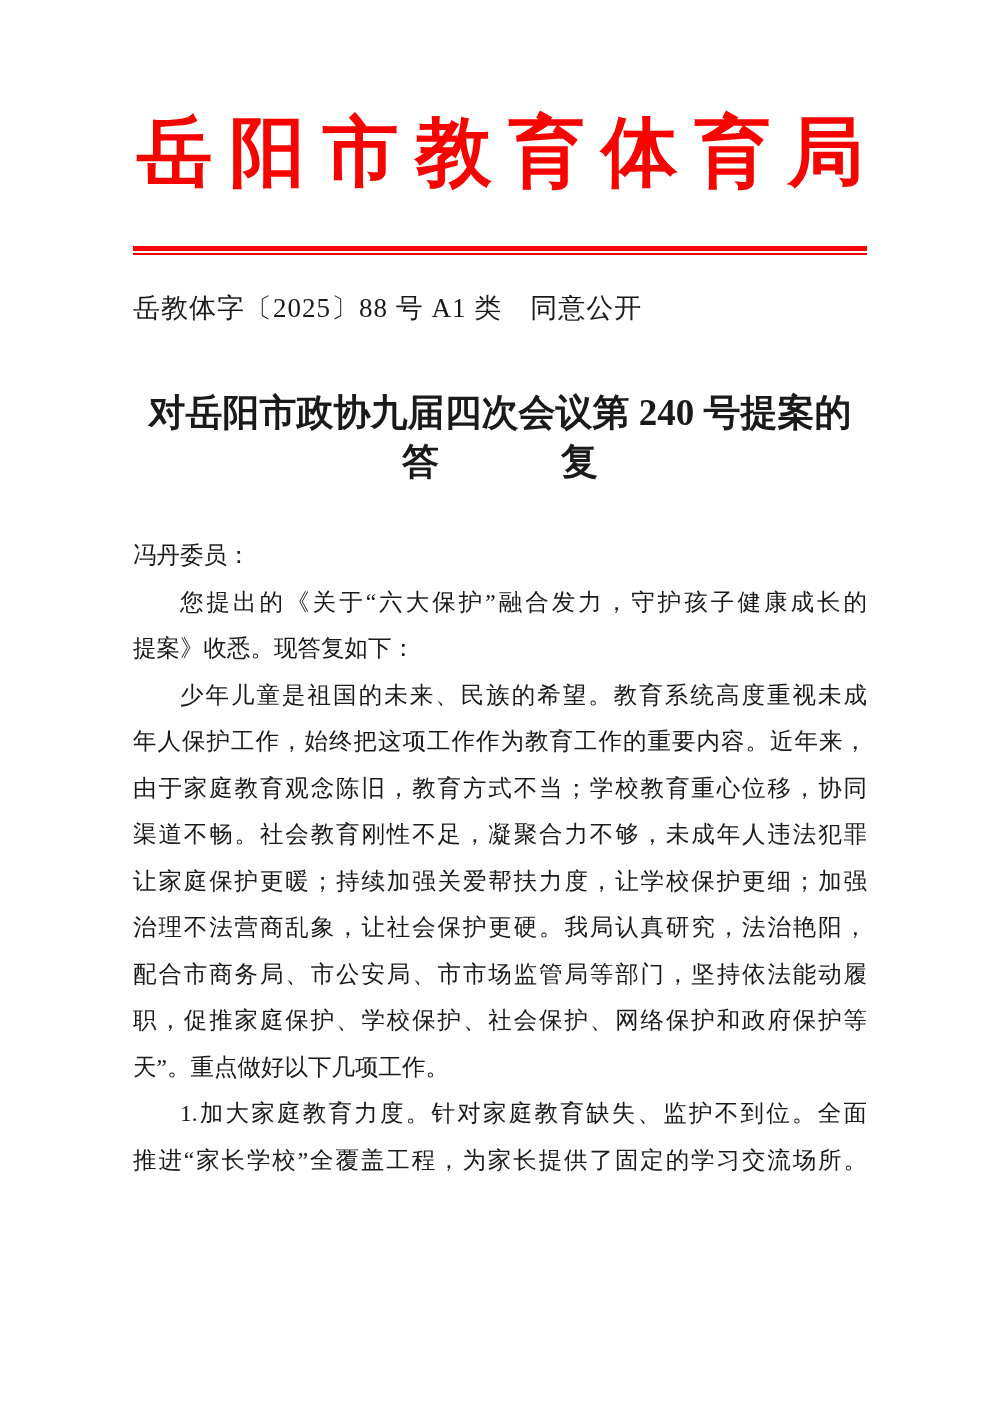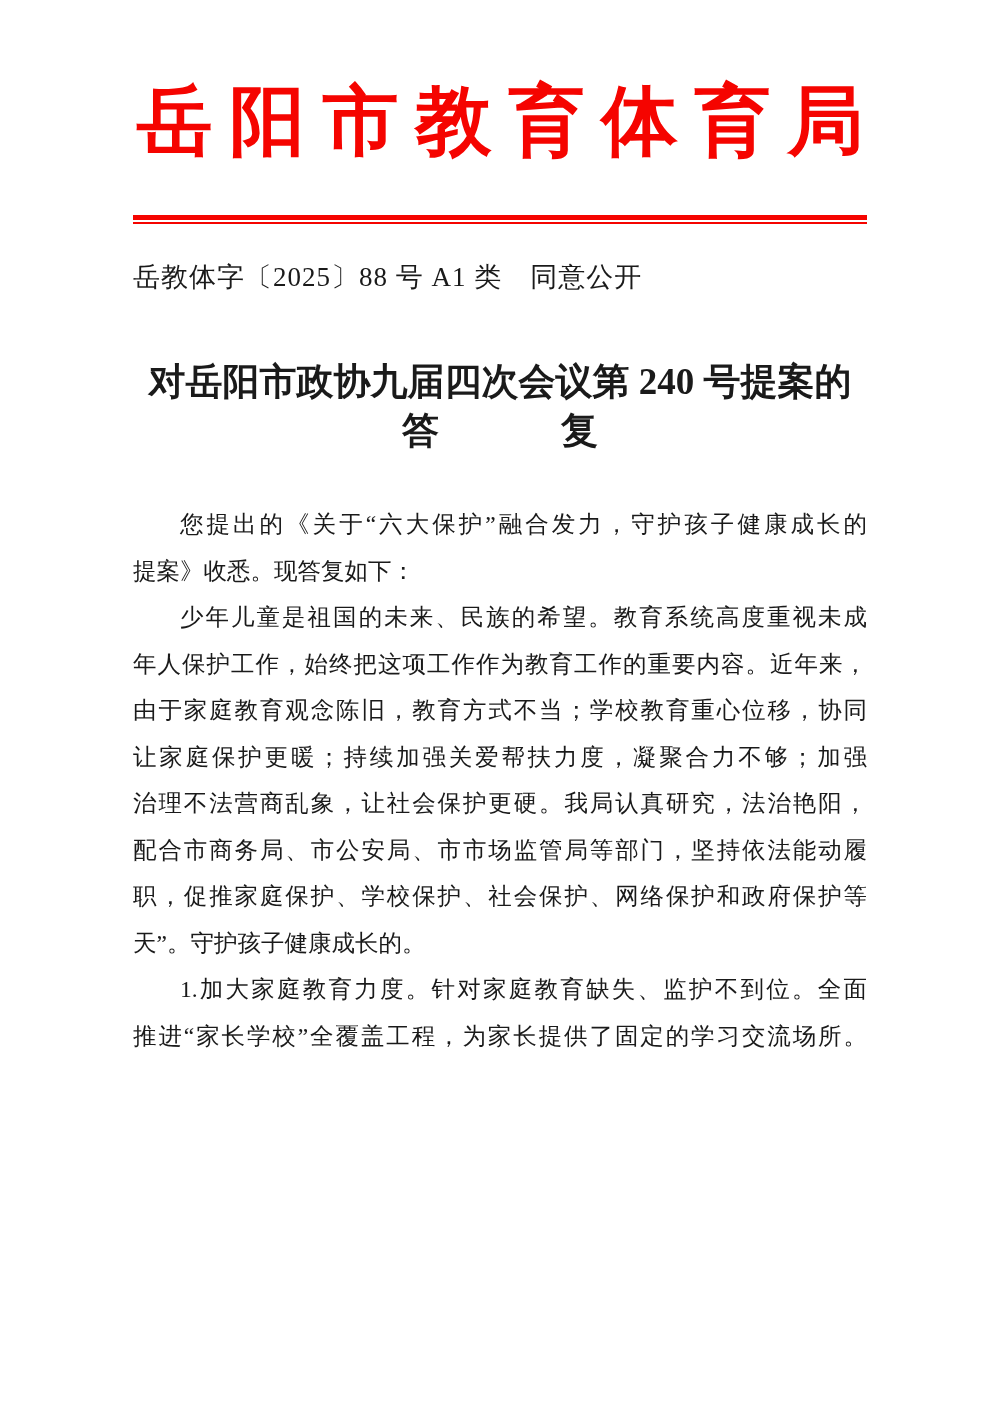--- a/index.html
+++ b/index.html
@@ -16,21 +16,21 @@
     margin:0 auto;
     background:#ffffff;
     position:relative;
     overflow:hidden;
     font-family:"Liberation Serif","DejaVu Serif",serif;
     color:var(--ink);
   }
   
   .agency-title{
     margin:0;
-    padding-top:83px;
+    padding-top:114px;
     font-size:76px;
     line-height:1.0;
     font-weight:700;
     color:var(--red);
     text-align:center;
     letter-spacing:17px;
     text-indent:17px;
     white-space:nowrap;
   }
   .red-rule{
@@ -99,27 +99,29 @@
 
   <h2 class="reply-title">
     <div class="title-line-1">对岳阳市政协九届四次会议第 240 号提案的</div>
     <div class="title-line-2">
       <span>答</span>
       <span>复</span>
     </div>
   </h2>
 
   <main class="letter-body" id="letter-body">
+      <p class="bline">冯丹委员：</p>
       <p class="bline fill ind">您提出的《关于“六大保护”融合发力，守护孩子健康成长的</p>
       <p class="bline">提案》收悉。现答复如下：</p>
       <p class="bline fill ind">少年儿童是祖国的未来、民族的希望。教育系统高度重视未成</p>
       <p class="bline fill">年人保护工作，始终把这项工作作为教育工作的重要内容。近年来，</p>
       <p class="bline fill">由于家庭教育观念陈旧，教育方式不当；学校教育重心位移，协同</p>
-      <p class="bline fill">让家庭保护更暖；持续加强关爱帮扶力度，凝聚合力不够；加强</p>
+      <p class="bline fill">渠道不畅。社会教育刚性不足，凝聚合力不够，未成年人违法犯罪</p>
+      <p class="bline fill">让家庭保护更暖；持续加强关爱帮扶力度，让学校保护更细；加强</p>
       <p class="bline fill">治理不法营商乱象，让社会保护更硬。我局认真研究，法治艳阳，</p>
       <p class="bline fill">配合市商务局、市公安局、市市场监管局等部门，坚持依法能动履</p>
       <p class="bline fill">职，促推家庭保护、学校保护、社会保护、网络保护和政府保护等</p>
-      <p class="bline">天”。守护孩子健康成长的。</p>
+      <p class="bline">天”。重点做好以下几项工作。</p>
       <p class="bline fill ind"><span class="bold-seg">1.加大家庭教育力度</span>。针对家庭教育缺失、监护不到位。全面</p>
       <p class="bline fill">推进“家长学校”全覆盖工程，为家长提供了固定的学习交流场所。</p>
     </main>
 
 </div>
 
 </body></html>

